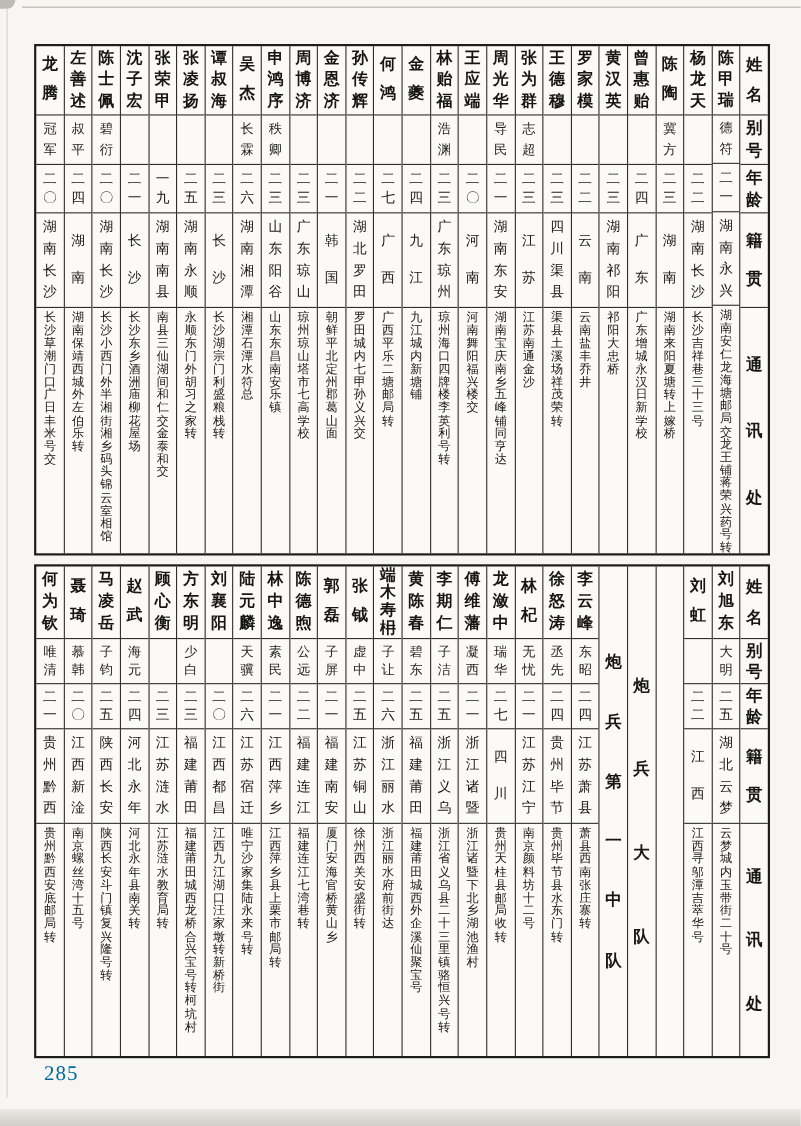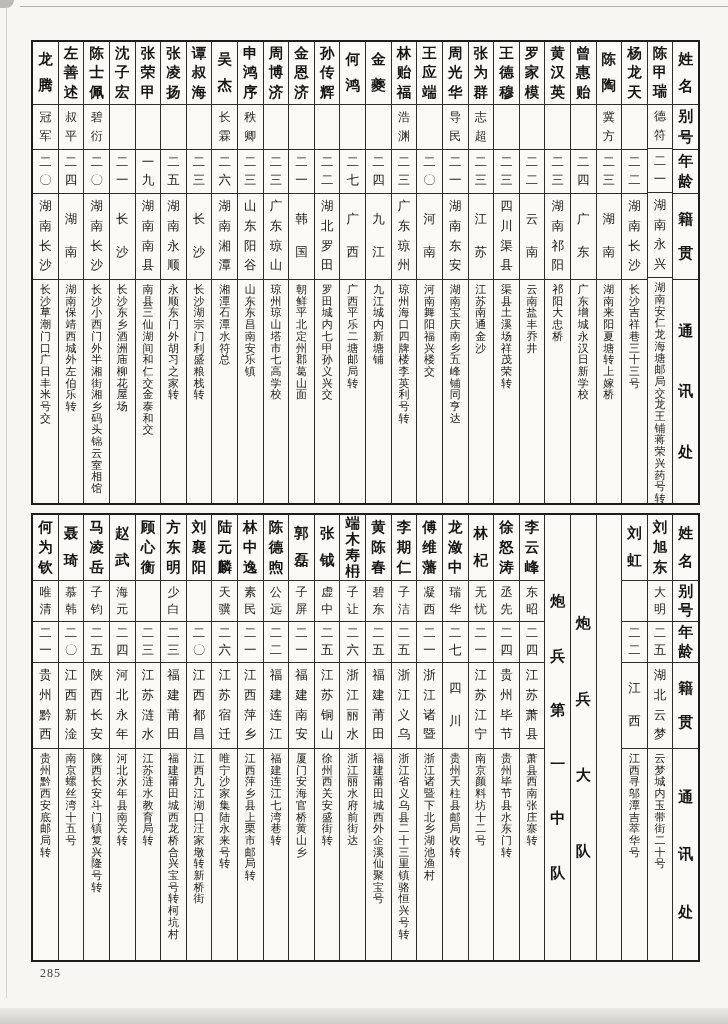--- a/index.html
+++ b/index.html
@@ -48,21 +48,21 @@
   .t-alias{font-size:12px;line-height:13px;color:#242424;}
   .t-age{font-size:12.5px;line-height:13px;}
   .t-native{font-size:12.5px;line-height:13.5px;}
   .t-address{font-size:11px;line-height:11.7px;}
   .t-header{font-size:15px;font-weight:bold;}
   .t-unit{font-size:15px;font-weight:bold;}
 
   .unit-cell,.blank-cell{flex:1 1 auto;display:flex;flex-direction:column;align-items:center;
     justify-content:space-evenly;padding:42px 0;box-sizing:border-box;}
 
-  .page-number{position:absolute;left:40px;top:966px;font-size:12px;letter-spacing:1px;color:#404040;}
+  .page-number{position:absolute;left:40px;top:966px;font-size:19px;letter-spacing:1px;color:#0369a1;}
 </style>
 </head>
 <body>
 
 <div class="scan-top-edge"></div>
 <div class="scan-left-edge"></div>
 <div class="scan-corner"></div>
 <div class="scan-bottom-band"></div>
 
 <div class="roster top-roster" id="top-roster">

